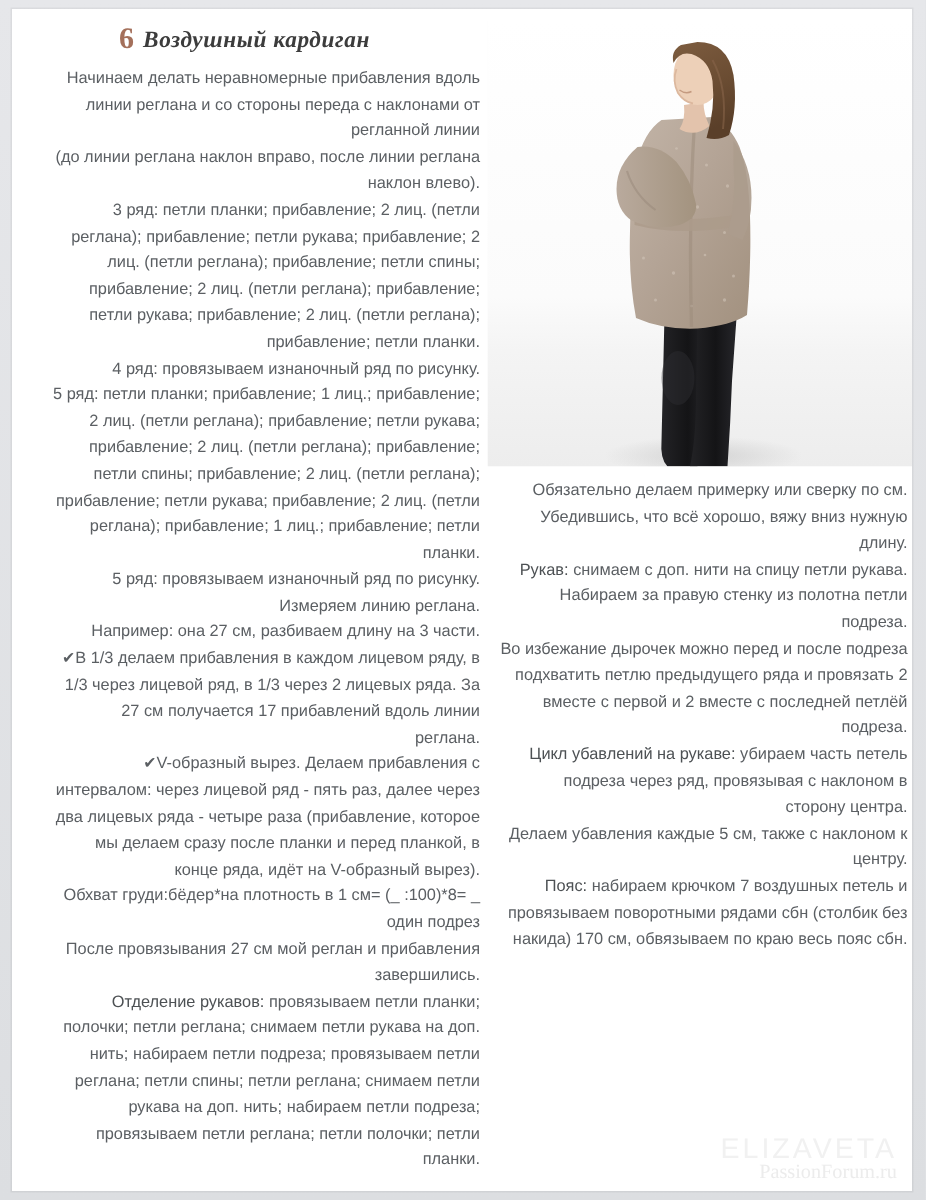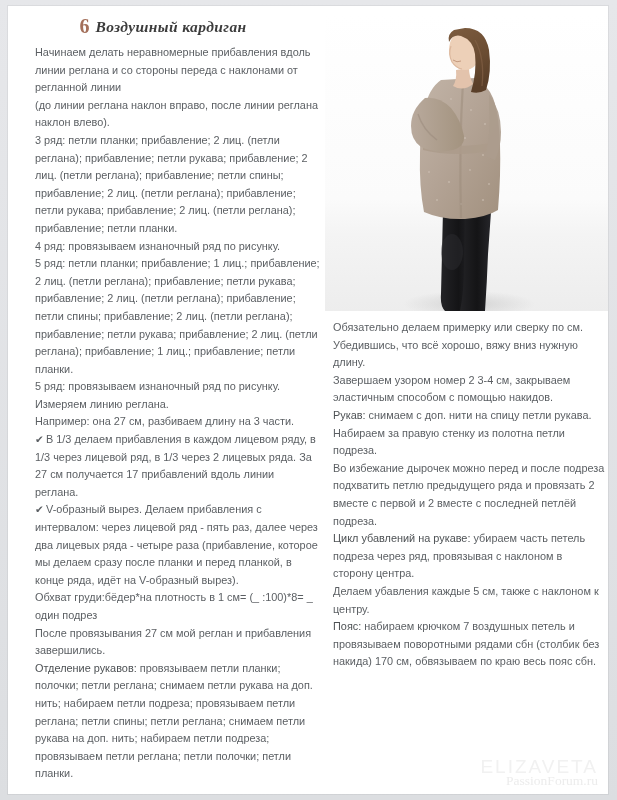--- a/index.html
+++ b/index.html
@@ -75,21 +75,21 @@
     left: 27px;
     top: 38px;
     width: 285px;
   }
   .col-right {
     left: 325px;
     top: 313px;
     width: 272px;
   }
 
-  .ln { display: block; }
+  .ln { display: block; text-align: right; }
   .ln b { font-weight: normal; color: #4d5154; }
   .ln .chk {
     display: inline-block;
     width: 11px;
     font-size: 10.5px;
     color: #5b5f63;
   }
 
   
   .para { display: block; }
@@ -271,21 +271,20 @@
 
 
       <span class="ln para">Обхват груди:бёдер*на плотность в 1 см= (_ :100)*8= _ один подрез</span>
       <span class="ln para">После провязывания 27 см мой реглан и прибавления завершились.</span>
 
       <span class="ln para"><b>Отделение рукавов:</b><span> провязываем петли планки; полочки; петли реглана; снимаем петли рукава на доп. нить; набираем петли подреза; провязываем петли реглана; петли спины; петли реглана; снимаем петли рукава на доп. нить; набираем петли подреза; провязываем петли реглана; петли полочки; петли планки.</span></span>
     </div>
 
     <div class="col col-right">
       <span class="ln para">Обязательно делаем примерку или сверку по см. Убедившись, что всё хорошо, вяжу вниз нужную длину.</span>
-      <span class="ln para">Завершаем узором номер 2 3-4 см, закрываем эластичным способом с помощью накидов.</span>
 
       <span class="ln para"><b>Рукав:</b><span> снимаем с доп. нити на спицу петли рукава. Набираем за правую стенку из полотна петли подреза.</span></span>
 
       <span class="ln para">Во избежание дырочек можно перед и после подреза подхватить петлю предыдущего ряда и провязать 2 вместе с первой и 2 вместе с последней петлёй подреза.</span>
 
       <span class="ln para"><b>Цикл убавлений на рукаве:</b><span> убираем часть петель подреза через ряд, провязывая с наклоном в сторону центра.</span></span>
 
       <span class="ln para">Делаем убавления каждые 5 см, также с наклоном к центру.</span>
 
       <span class="ln para"><b>Пояс:</b><span> набираем крючком 7 воздушных петель и провязываем поворотными рядами сбн (столбик без накида) 170 см, обвязываем по краю весь пояс сбн.</span></span>

